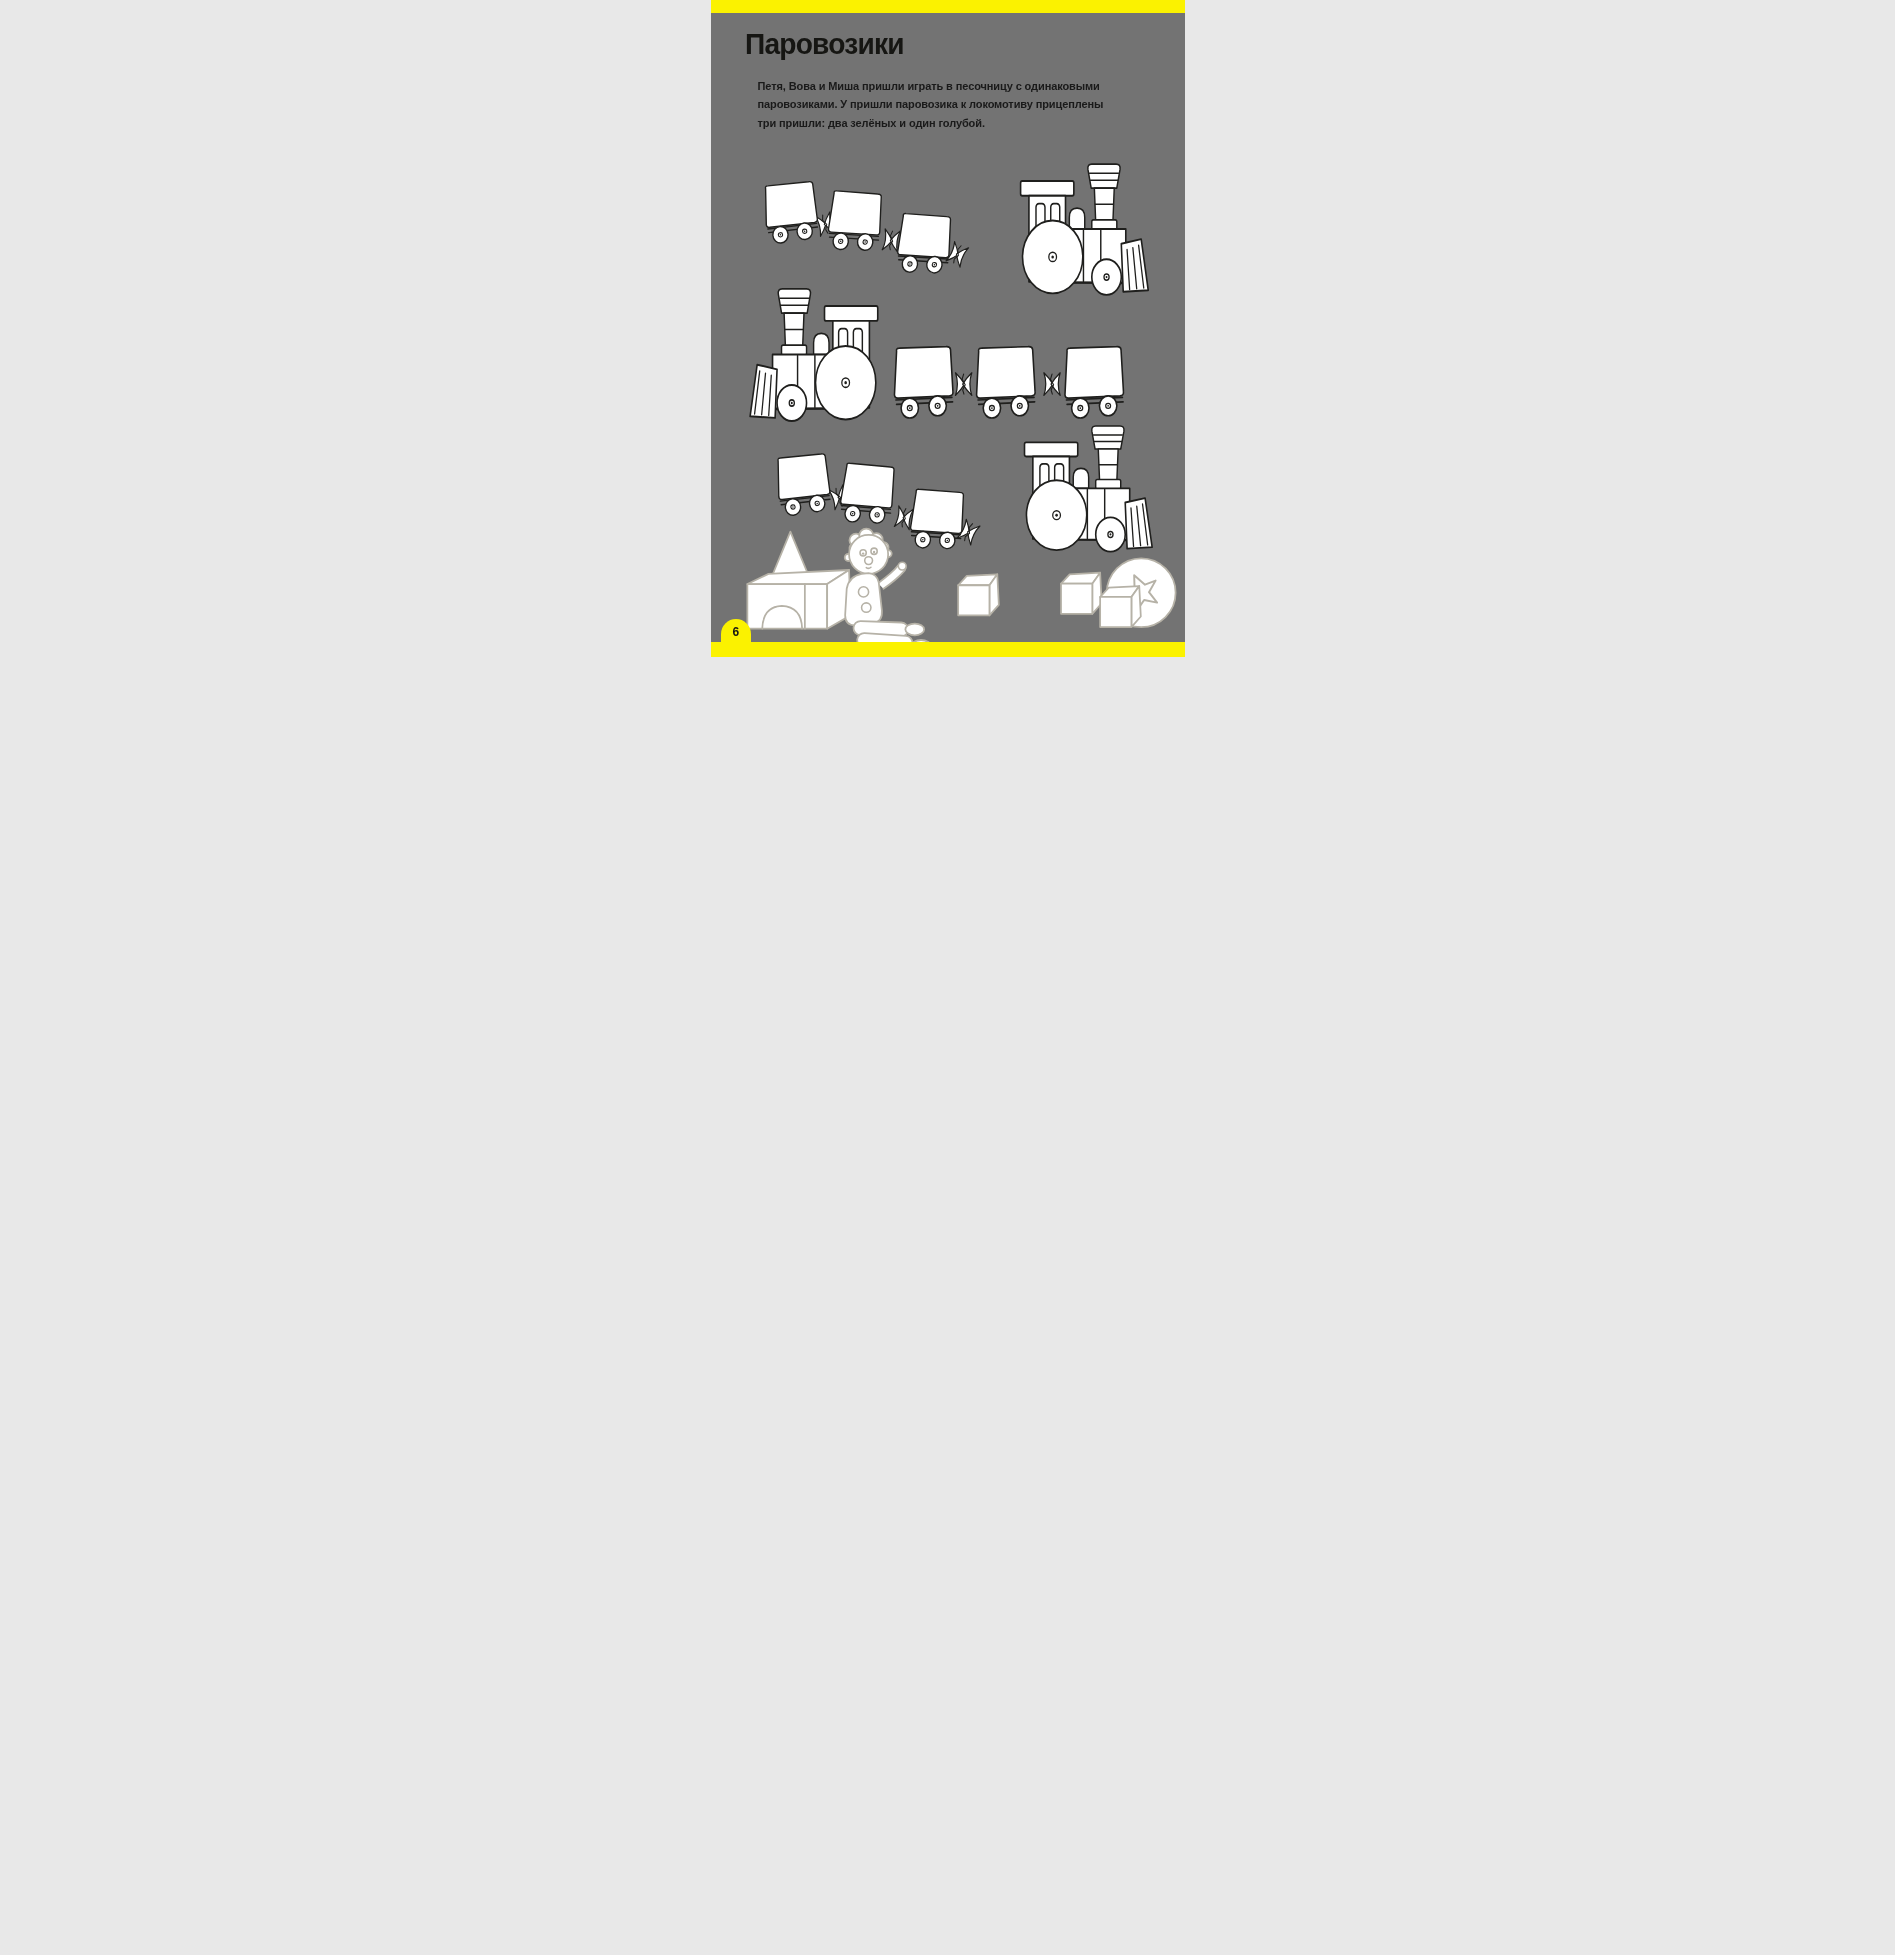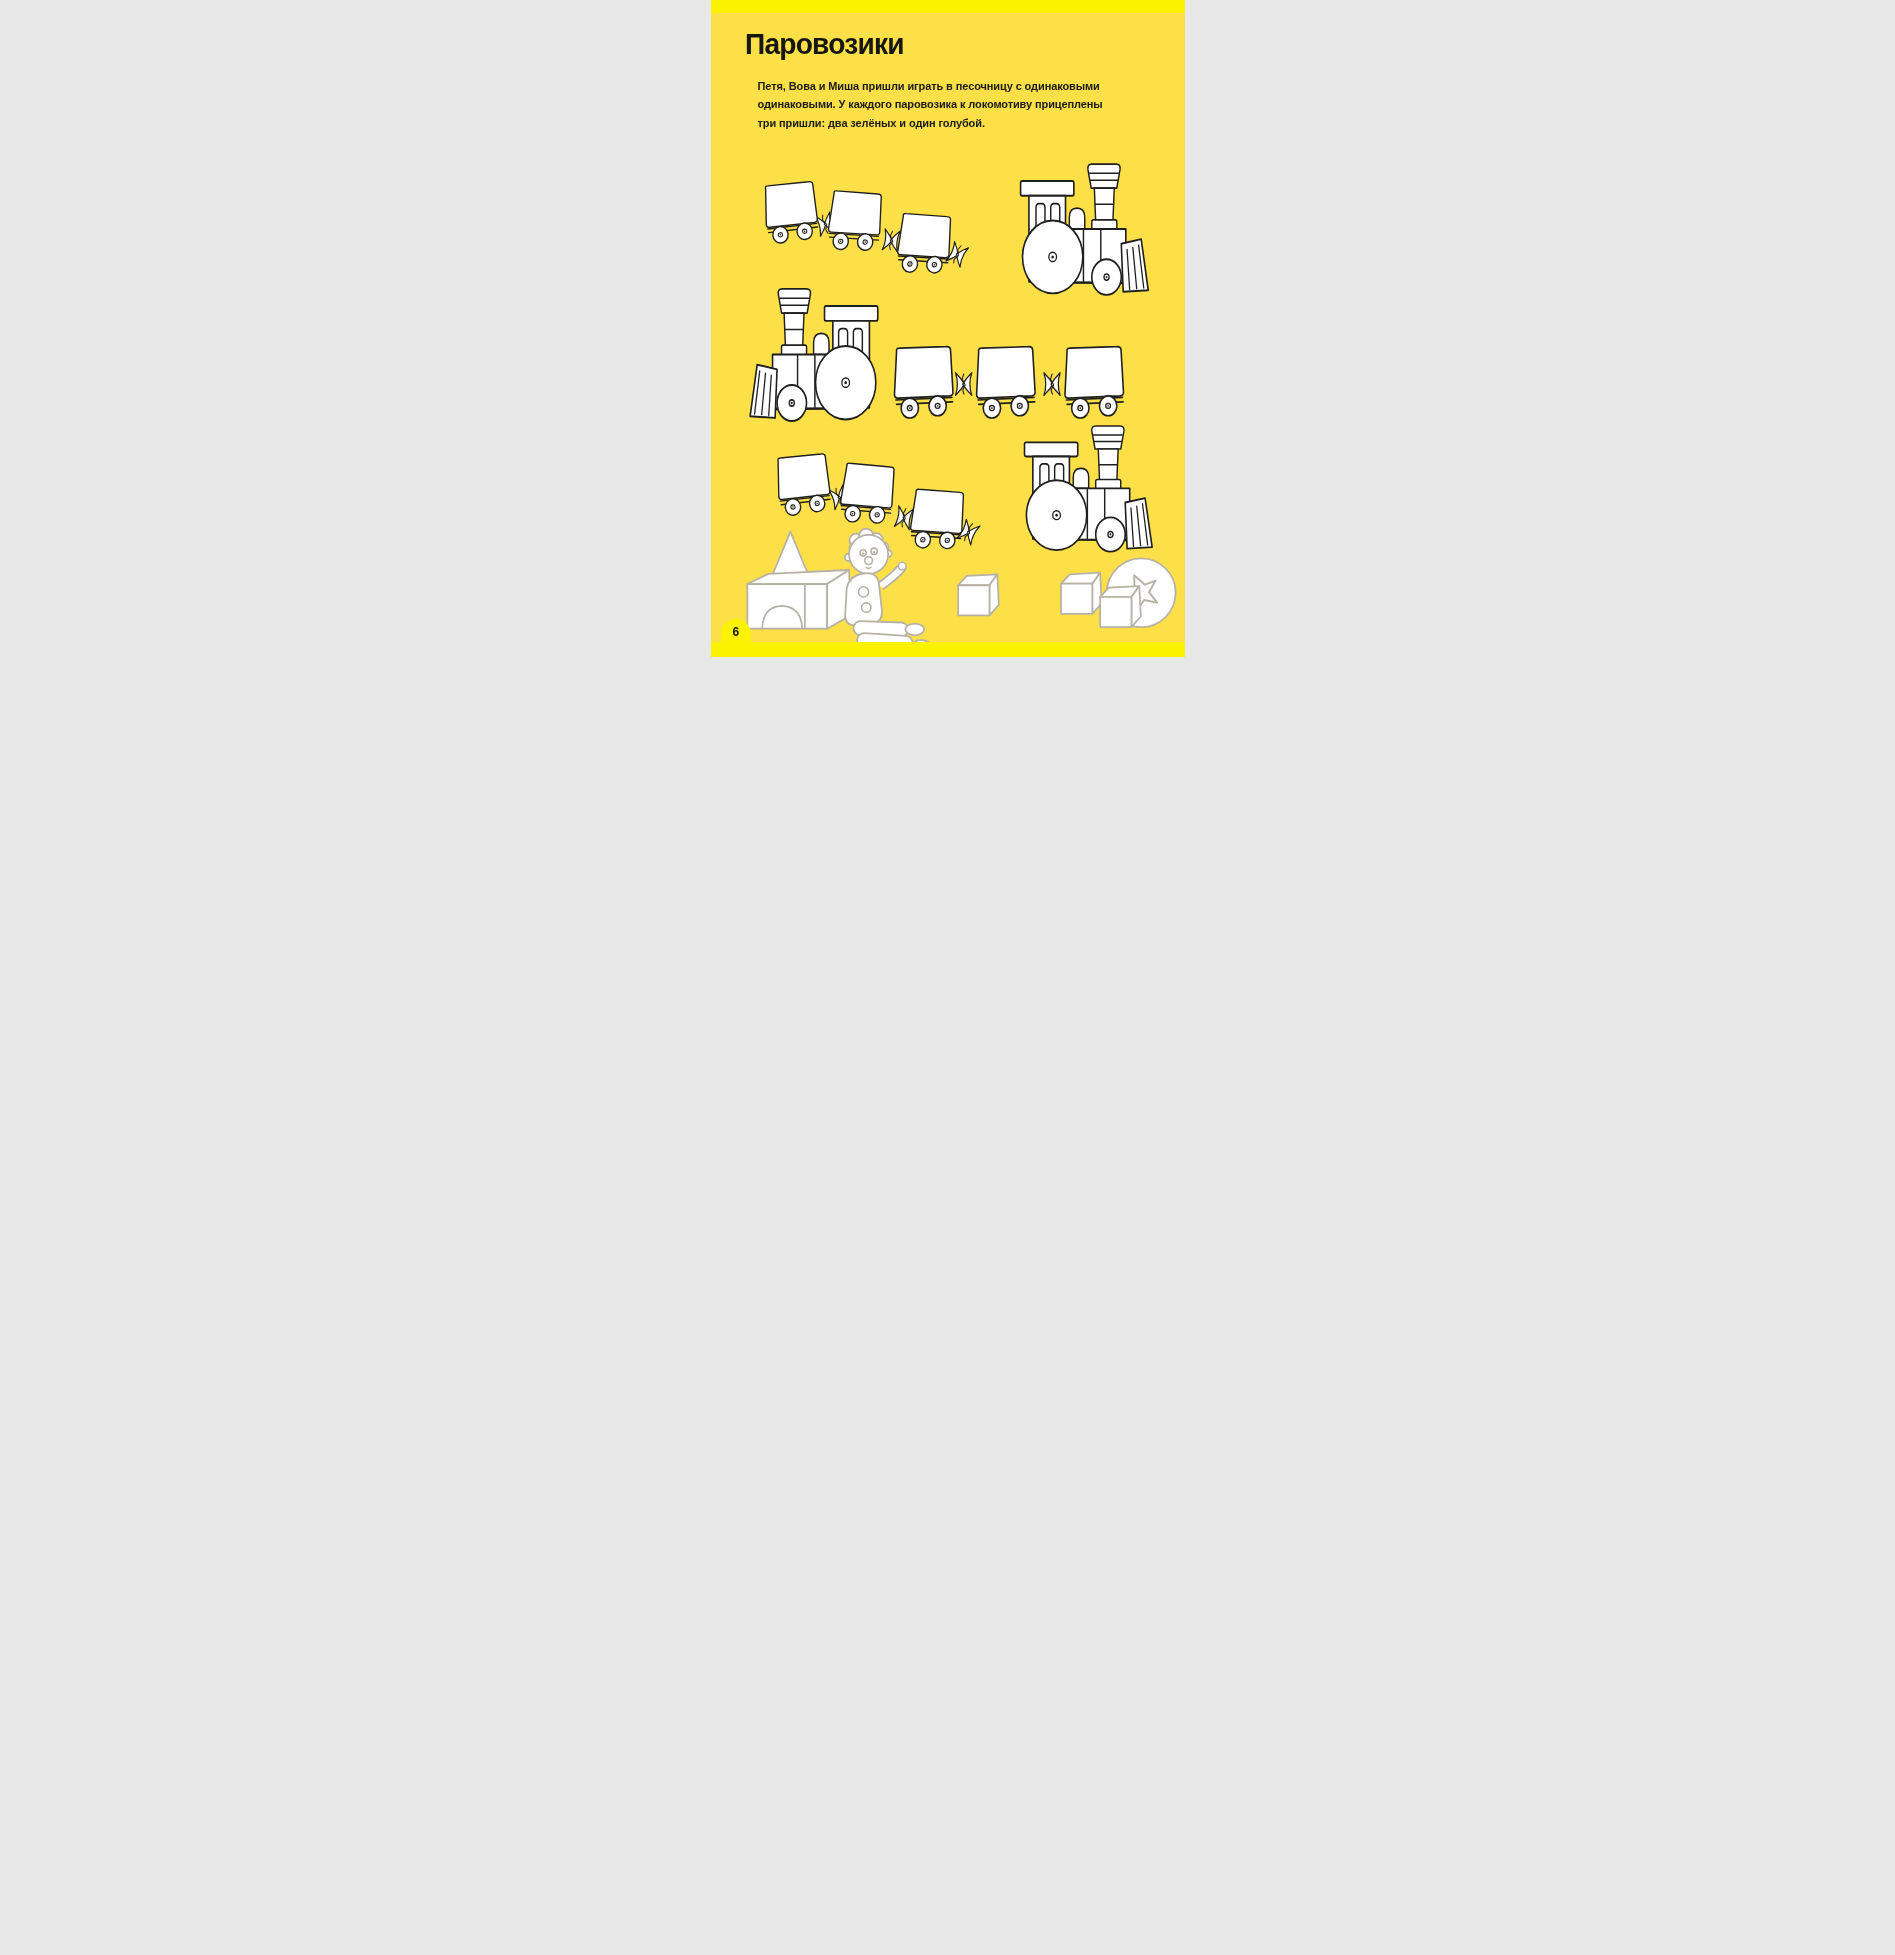--- a/index.html
+++ b/index.html
@@ -1,16 +1,16 @@
 <!DOCTYPE html>
 <html style="font-size:6.3px"><head>
 <meta charset="utf-8">
 <style>
   html,body{margin:0;padding:0;background:#e8e8e8;}
-  .page{position:relative;width:474px;height:657px;background:#fde047;overflow:hidden;
+  .page{position:relative;width:474px;height:657px;background:#737373;overflow:hidden;
         font-family:"Liberation Sans",sans-serif;margin:0 auto;}
   .band{position:absolute;left:0;width:100%;background:#FBF200;}
   .band.top{top:0;height:13px;}
   .band.bottom{top:642px;height:14.5px;}
   .dome{position:absolute;left:10.2px;top:619px;width:30.5px;height:23.5px;background:#FBF200;
         border-radius:15.3px 15.3px 0 0;}
   .pagenum{position:absolute;left:10.2px;top:625px;width:30.5px;text-align:center;
         font-size:12px;font-weight:700;color:#161613;}
   .title{position:absolute;left:34px;top:28px;margin:0;font-size:29px;font-weight:700;
         color:#161613;letter-spacing:-0.8px;transform:scaleX(.97);transform-origin:left top;white-space:nowrap;}
@@ -28,21 +28,21 @@
 <body>
 
 <div class="page">
 
   <div class="band top"></div>
 
   <h1 class="title">Паровозики</h1>
 
   <p class="para p1">
     <span style="display:block">Петя, Вова и Миша пришли играть в песочницу с одинаковыми</span>
-    <span style="display:block">одинаковыми. У каждого паровозика к локомотиву прицеплены</span>
+    <span style="display:block">паровозиками. У пришли паровозика к локомотиву прицеплены</span>
     <span style="display:block">три пришли: два зелёных и один голубой.</span>
   </p>
 
 
   <svg class="art" viewBox="0 0 1212 1679">
     <defs>
       <g id="wagon">
         <path class="ink" stroke-width="4.5" d="M14,14 Q12,5 22,5 L156,1 Q168,0 169,9 L176,124 Q177,134 166,135 L19,141 Q9,142 8,132 Z"></path>
         <path class="ink-l" stroke-width="4.5" d="M12,146 L173,139 M14,158 L175,151"></path>
         <ellipse class="ink" stroke-width="4.5" cx="52" cy="168" rx="25" ry="27"></ellipse>

